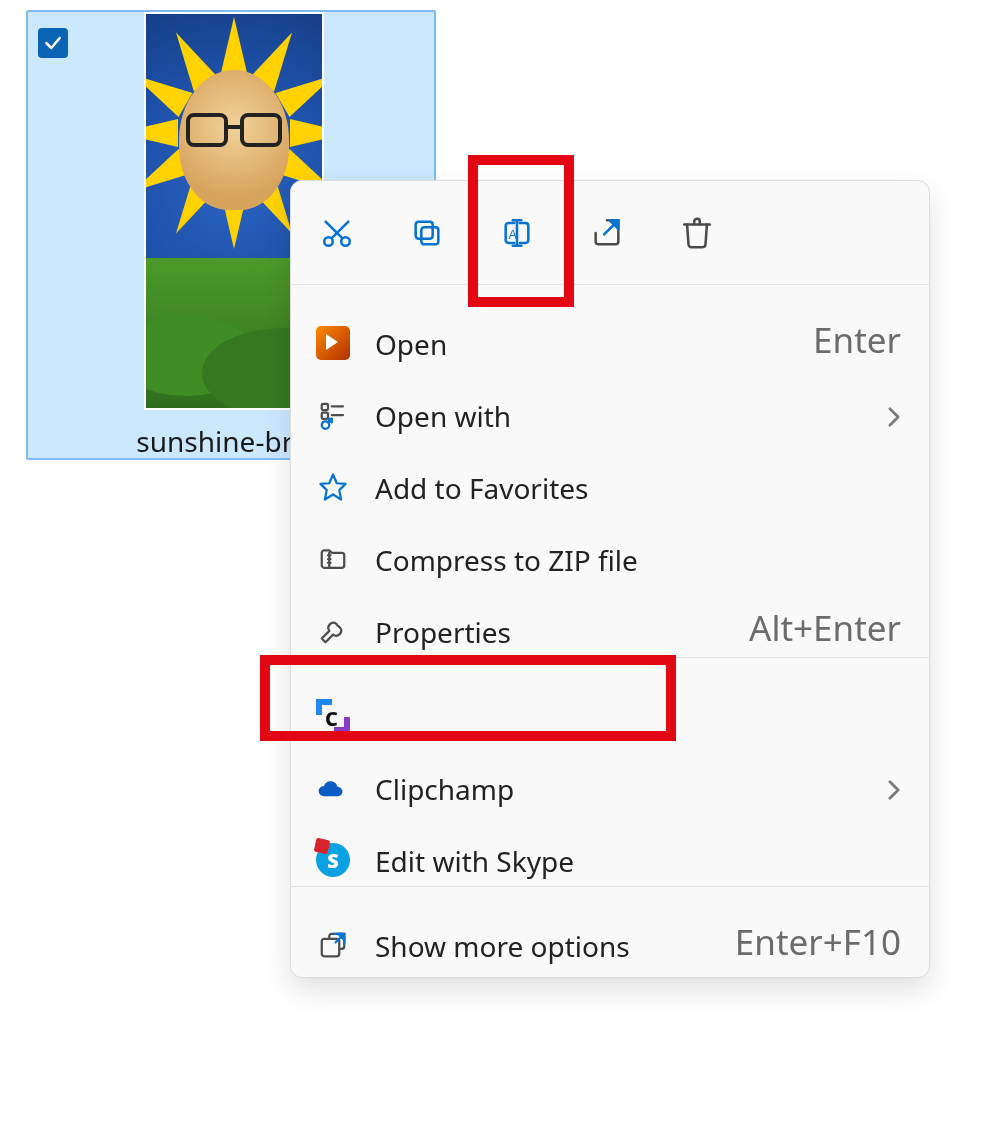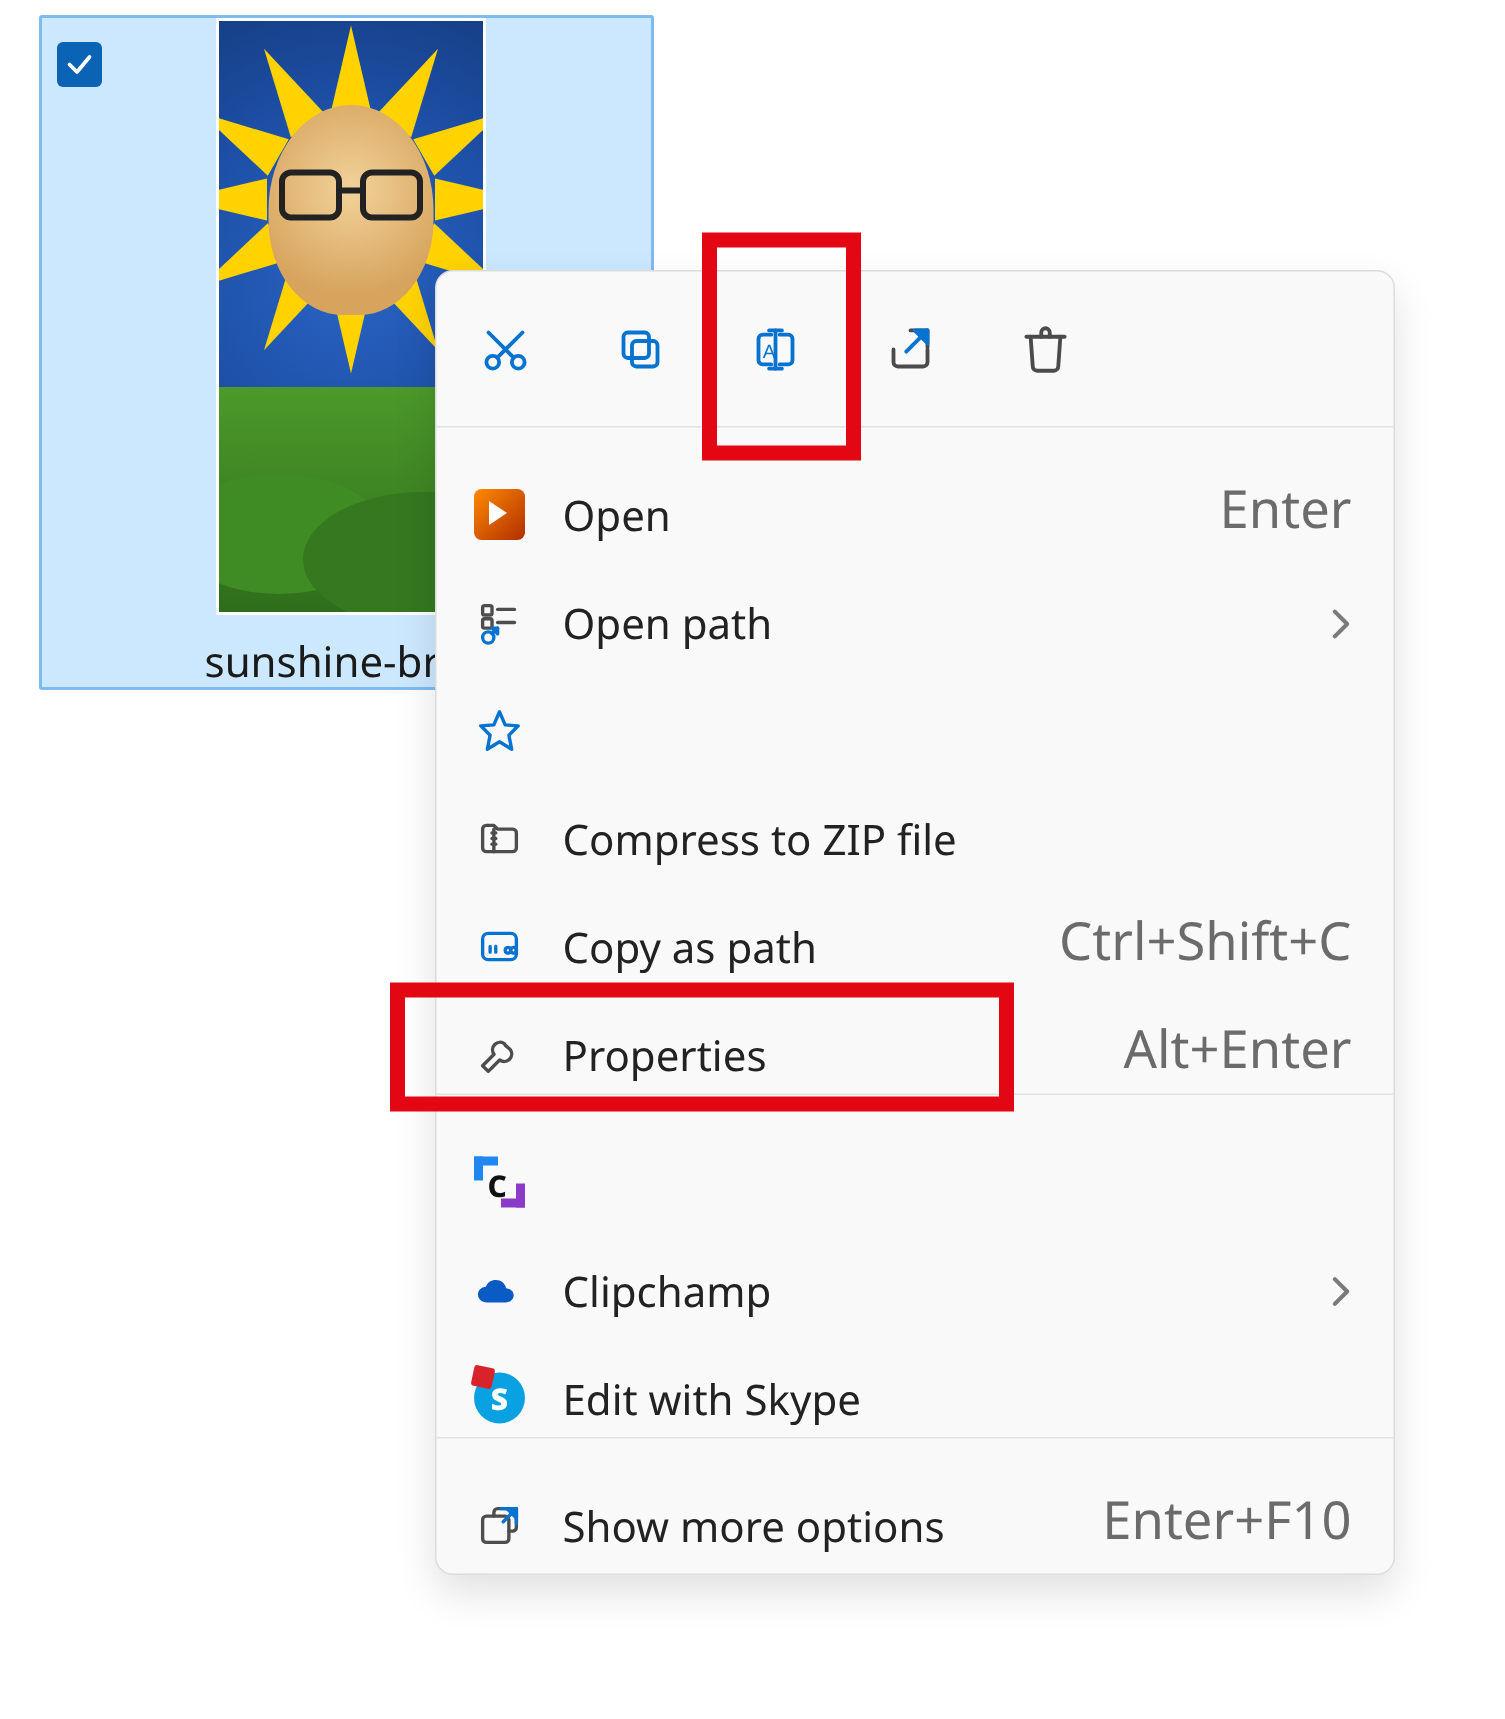--- a/index.html
+++ b/index.html
@@ -297,59 +297,50 @@
         <svg viewBox="0 0 24 24" fill="none" stroke="currentColor" stroke-width="1.8" stroke-linecap="round" stroke-linejoin="round">
           <rect x="3" y="3" width="5" height="5" rx="1"></rect>
             <rect x="3" y="10" width="5" height="5" rx="1"></rect>
           <line x1="11" y1="5" x2="20" y2="5"></line>
             <line x1="11" y1="12" x2="20" y2="12"></line>
           <circle cx="6" cy="20" r="3" stroke="#0673d1"></circle>
           <path d="M8 18 L11 15" stroke="#0673d1"></path>
             <polygon points="11,15 8,15 11,18" fill="#0673d1" stroke="#0673d1"></polygon>
         </svg>
       </div>
-      <div class="mi-label">Open path</div>
+      <div class="mi-label">Open with</div>
       <div class="mi-arrow">
         <svg width="14" height="22" viewBox="0 0 10 16" fill="none" stroke="#7a7a7a" stroke-width="2" stroke-linecap="round" stroke-linejoin="round">
             <polyline points="2 2 8 8 2 14"></polyline>
           </svg>
       </div>
     </div>
 
     <div class="ctx-item">
       <div class="mi-icon">
         <svg viewBox="0 0 24 24" fill="none" stroke="#0673d1" stroke-width="1.8" stroke-linecap="round" stroke-linejoin="round">
           <polygon points="12 2 15 9 22 9.5 17 14.5 18.5 22 12 18 5.5 22 7 14.5 2 9.5 9 9"></polygon>
         </svg>
       </div>
+      <div class="mi-label">Add to Favorites</div>
     </div>
 
     <div class="ctx-item">
       <div class="mi-icon">
         <svg viewBox="0 0 24 24" fill="none" stroke="currentColor" stroke-width="1.8" stroke-linecap="round" stroke-linejoin="round">
           <path d="M3 7a2 2 0 0 1 2-2h4l2 2h8a2 2 0 0 1 2 2v8a2 2 0 0 1-2 2H5a2 2 0 0 1-2-2z"></path>
           <line x1="9" y1="7" x2="9" y2="19"></line>
             <line x1="8" y1="9" x2="10" y2="9"></line>
             <line x1="8" y1="12" x2="10" y2="12"></line>
             <line x1="8" y1="15" x2="10" y2="15"></line>
         </svg>
       </div>
       <div class="mi-label">Compress to ZIP file</div>
     </div>
 
-    <div class="ctx-item">
-      <div class="mi-icon">
-        <svg viewBox="0 0 24 24" fill="none" stroke="#0673d1" stroke-width="1.8" stroke-linecap="round" stroke-linejoin="round">
-          <rect x="3" y="5" width="18" height="14" rx="3"></rect>
-          <path d="M7 15 L7 12 M10 15 L10 12 M15 14 a1.5 1.5 0 1 1 0 0.01 M18 14 a1.5 1.5 0 1 1 0 0.01"></path>
-        </svg>
-      </div>
-      <div class="mi-label">Copy as path</div>
-      <div class="mi-accel">Ctrl+Shift+C</div>
-    </div>
 
     <div class="ctx-item">
       <div class="mi-icon">
         <svg viewBox="0 0 24 24" fill="none" stroke="currentColor" stroke-width="1.8" stroke-linecap="round" stroke-linejoin="round">
           <path d="M14.7 6.3a4 4 0 0 0-5.6 5.6L3 18l3 3 6.1-6.1a4 4 0 0 0 5.6-5.6L15 7z"></path>
         </svg>
       </div>
       <div class="mi-label">Properties</div>
       <div class="mi-accel">Alt+Enter</div>
     </div>

